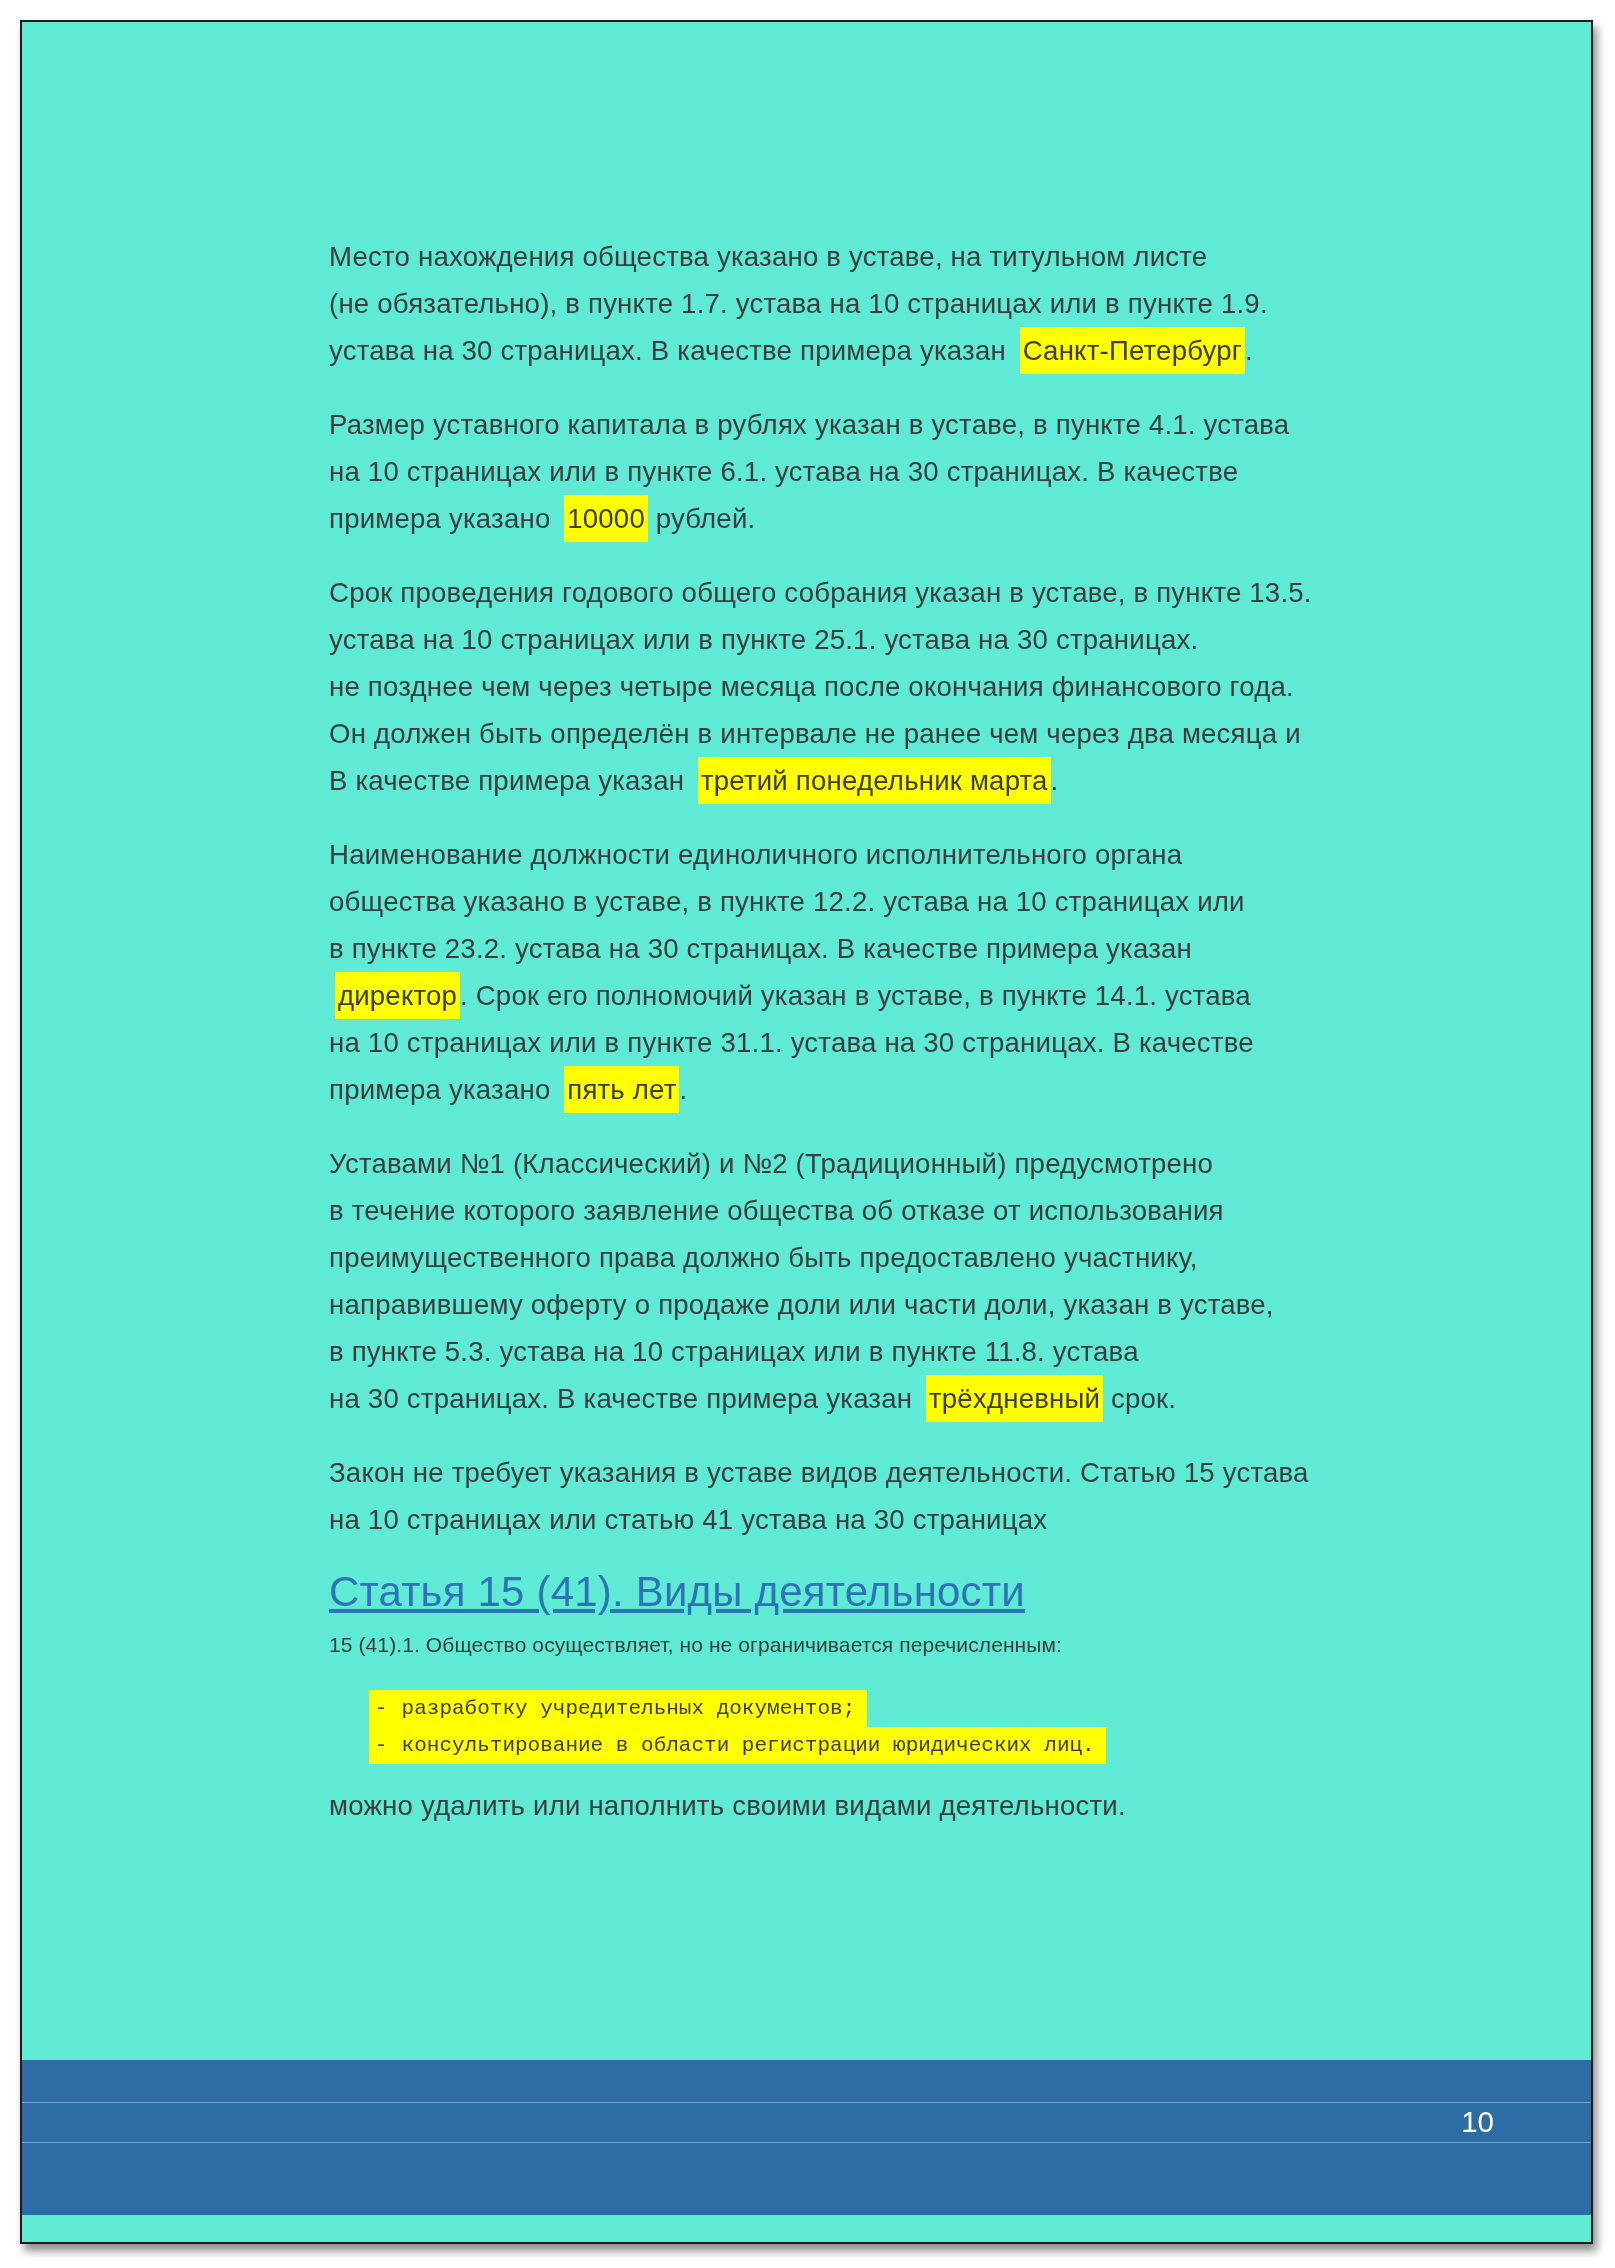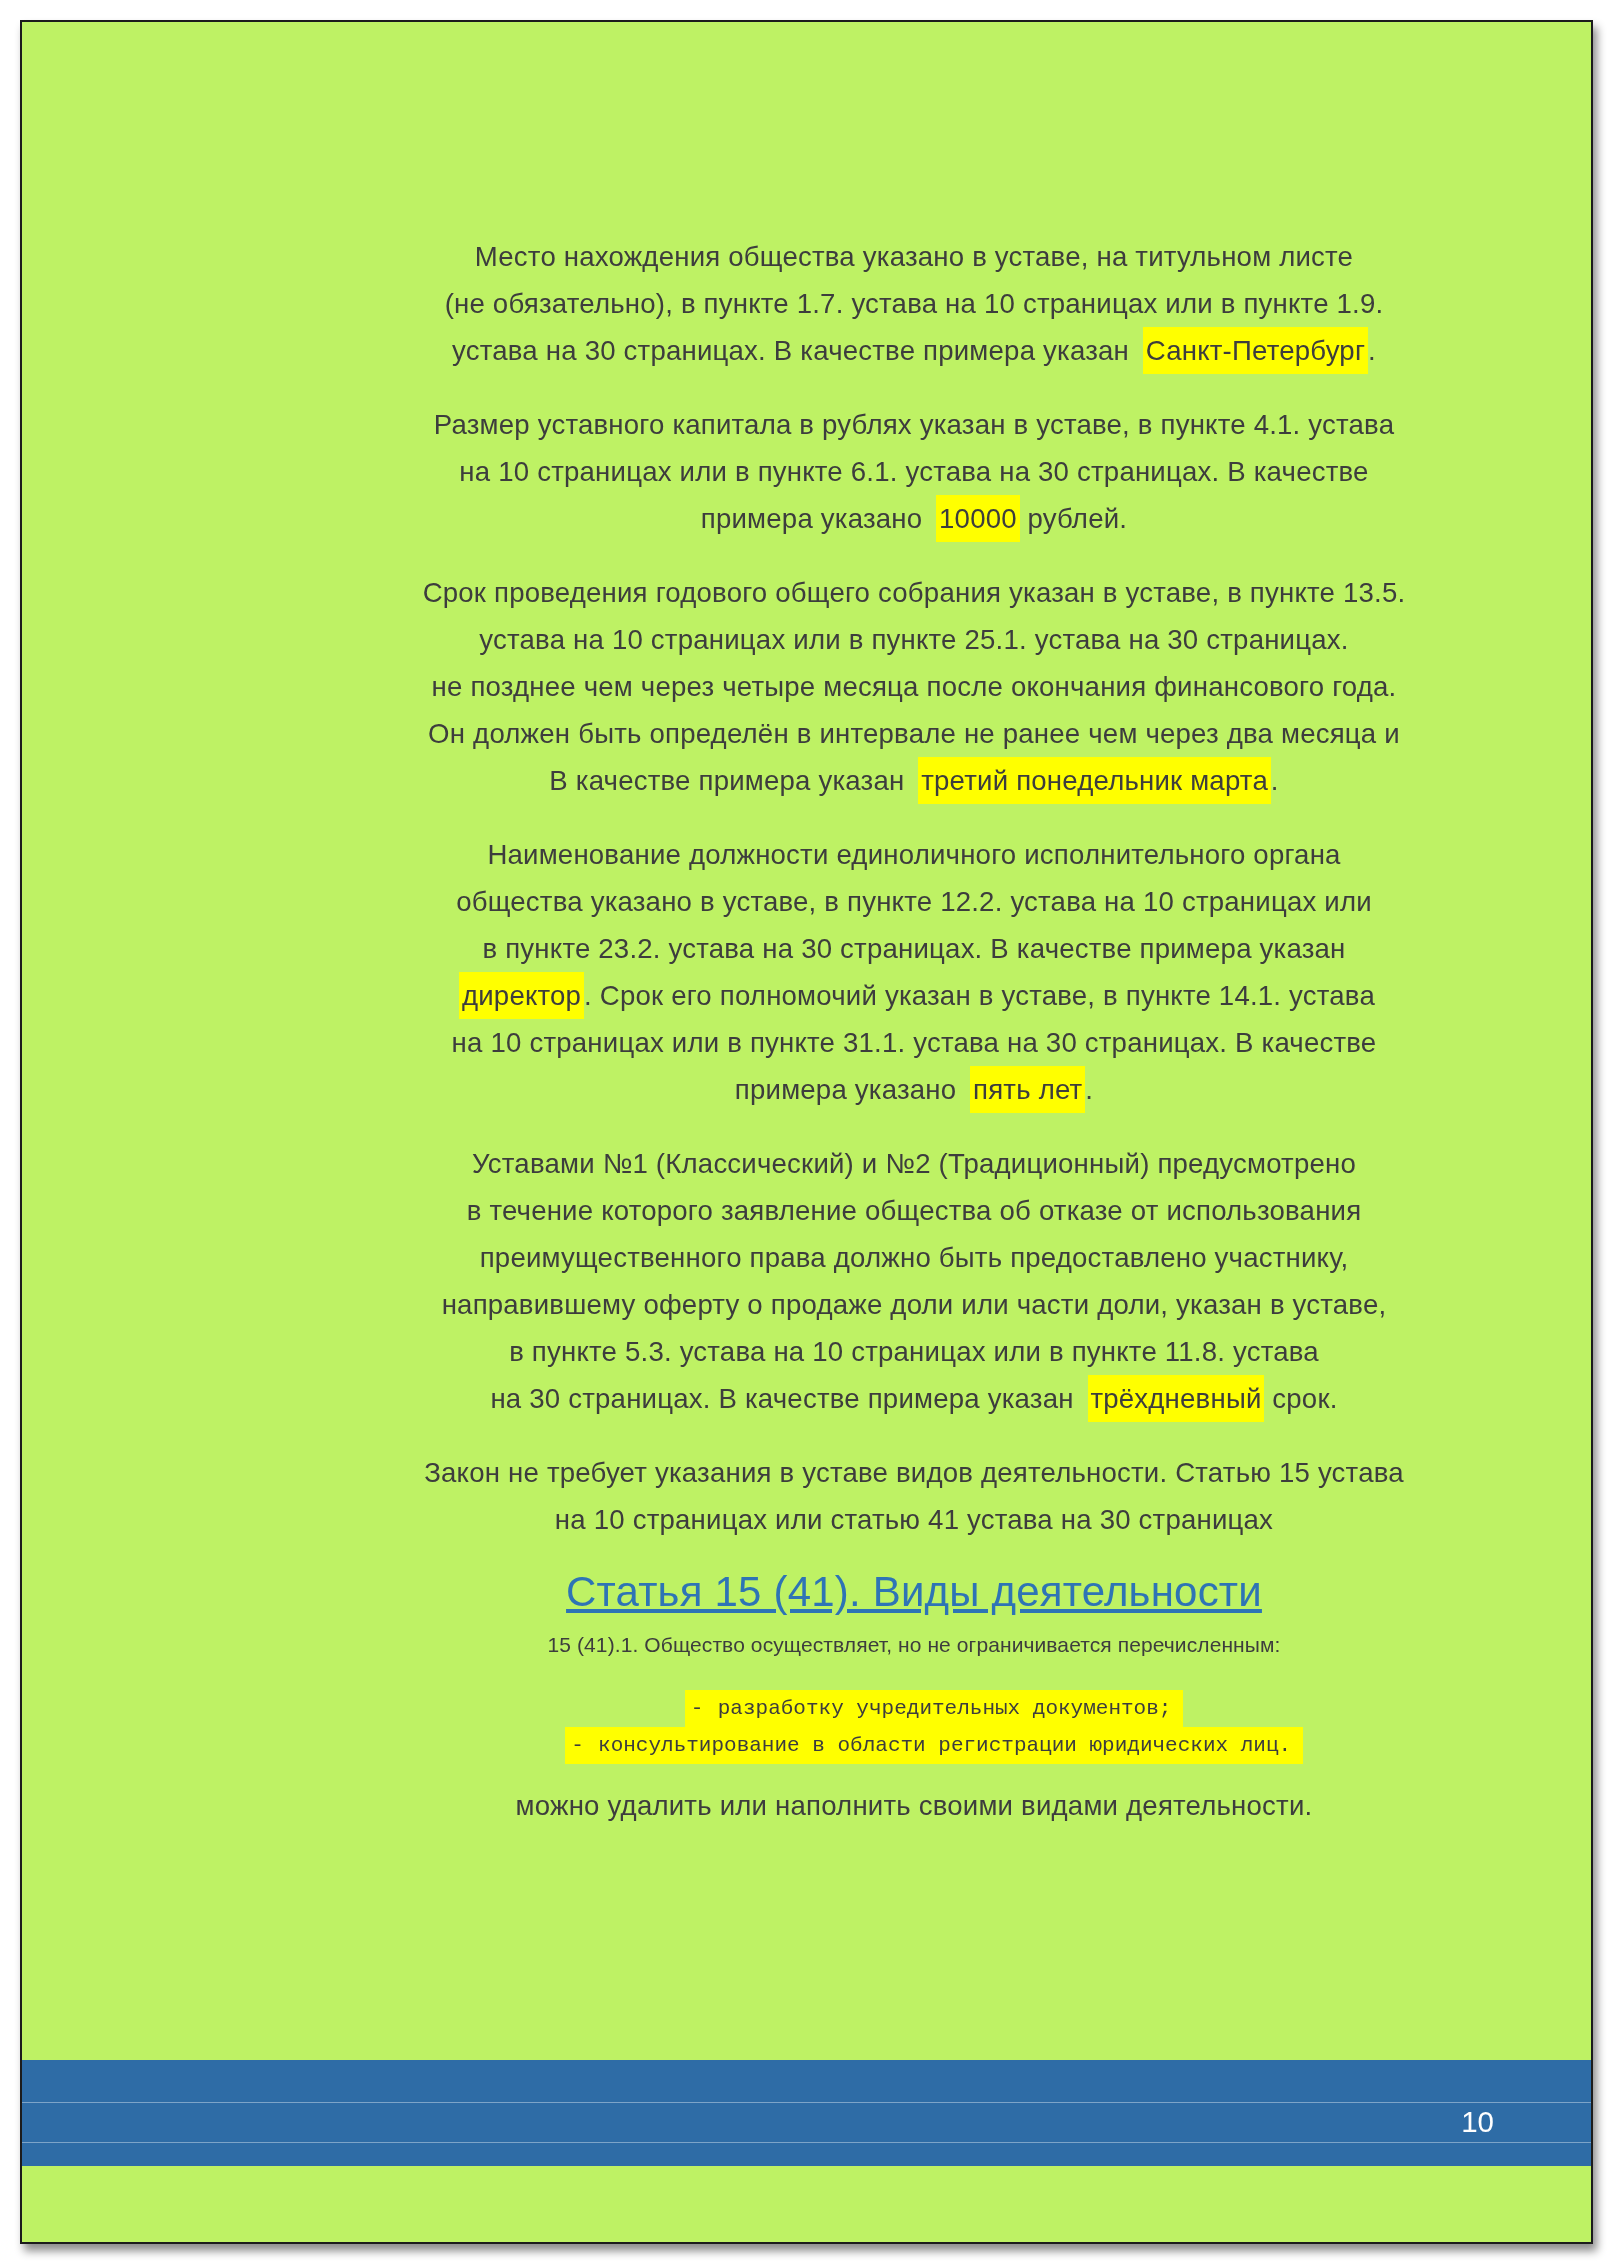--- a/index.html
+++ b/index.html
@@ -11,24 +11,23 @@
   }
   html,body{margin:0;padding:0;}
   body{
     width:1616px;height:2268px;position:relative;overflow:hidden;
     background:#ffffff;
     font-family:"Liberation Sans", sans-serif;
   }
   .page{
     position:absolute;left:20px;top:20px;
     width:1569px;height:2220px;
-    background:#bef264;
+    background:#5eead4;
     border:2.9px solid var(--border-color);
     box-shadow:3.8px 6.7px 8.6px rgba(0,0,0,0.45);
-    text-align:center;
   }
   .content{
     position:absolute;left:307px;top:0;width:1170px;
     color:var(--text-color);
   }
   .para{margin:0 0 27px 0;}
   .para.body{font-size:27.6px;line-height:47px;letter-spacing:0.2px;}
   .para.small{font-size:21px;line-height:37px;letter-spacing:0.1px;}
   .para:first-child{margin-top:211px;}
   .ln{white-space:nowrap;}
@@ -38,21 +37,21 @@
     font-size:42px;font-weight:400;letter-spacing:0.2px;
     margin:19px 0 13.3px 0;line-height:43px;text-decoration:underline;
   }
   .list{margin:13.3px 0 0 40px;font-size:21px;line-height:37px;font-family:Liberation Mono, monospace;}
   .list .item{white-space:nowrap;}
   .hl-line{background:var(--highlight);display:inline-block;padding:0 11.4px 0 5.7px;}
   .dash{display:inline-block;}
   .itext{margin-left:14.3px;}
   .after-list{margin-top:18px;}
   .footer-band{
-    position:absolute;left:0;right:0;top:2038px;height:106px;
+    position:absolute;left:0;right:0;top:2038px;height:155px;
     background:var(--footer-blue);
   }
   .band-line{position:absolute;left:0;right:0;height:1px;background:rgba(255,255,255,0.38);}
   .band-line.l1{top:42px;}
   .band-line.l2{top:82px;}
   .page-num{
     position:absolute;top:45px;right:97px;
     color:#ffffff;font-size:29.5px;line-height:34px;
   }
 </style>

